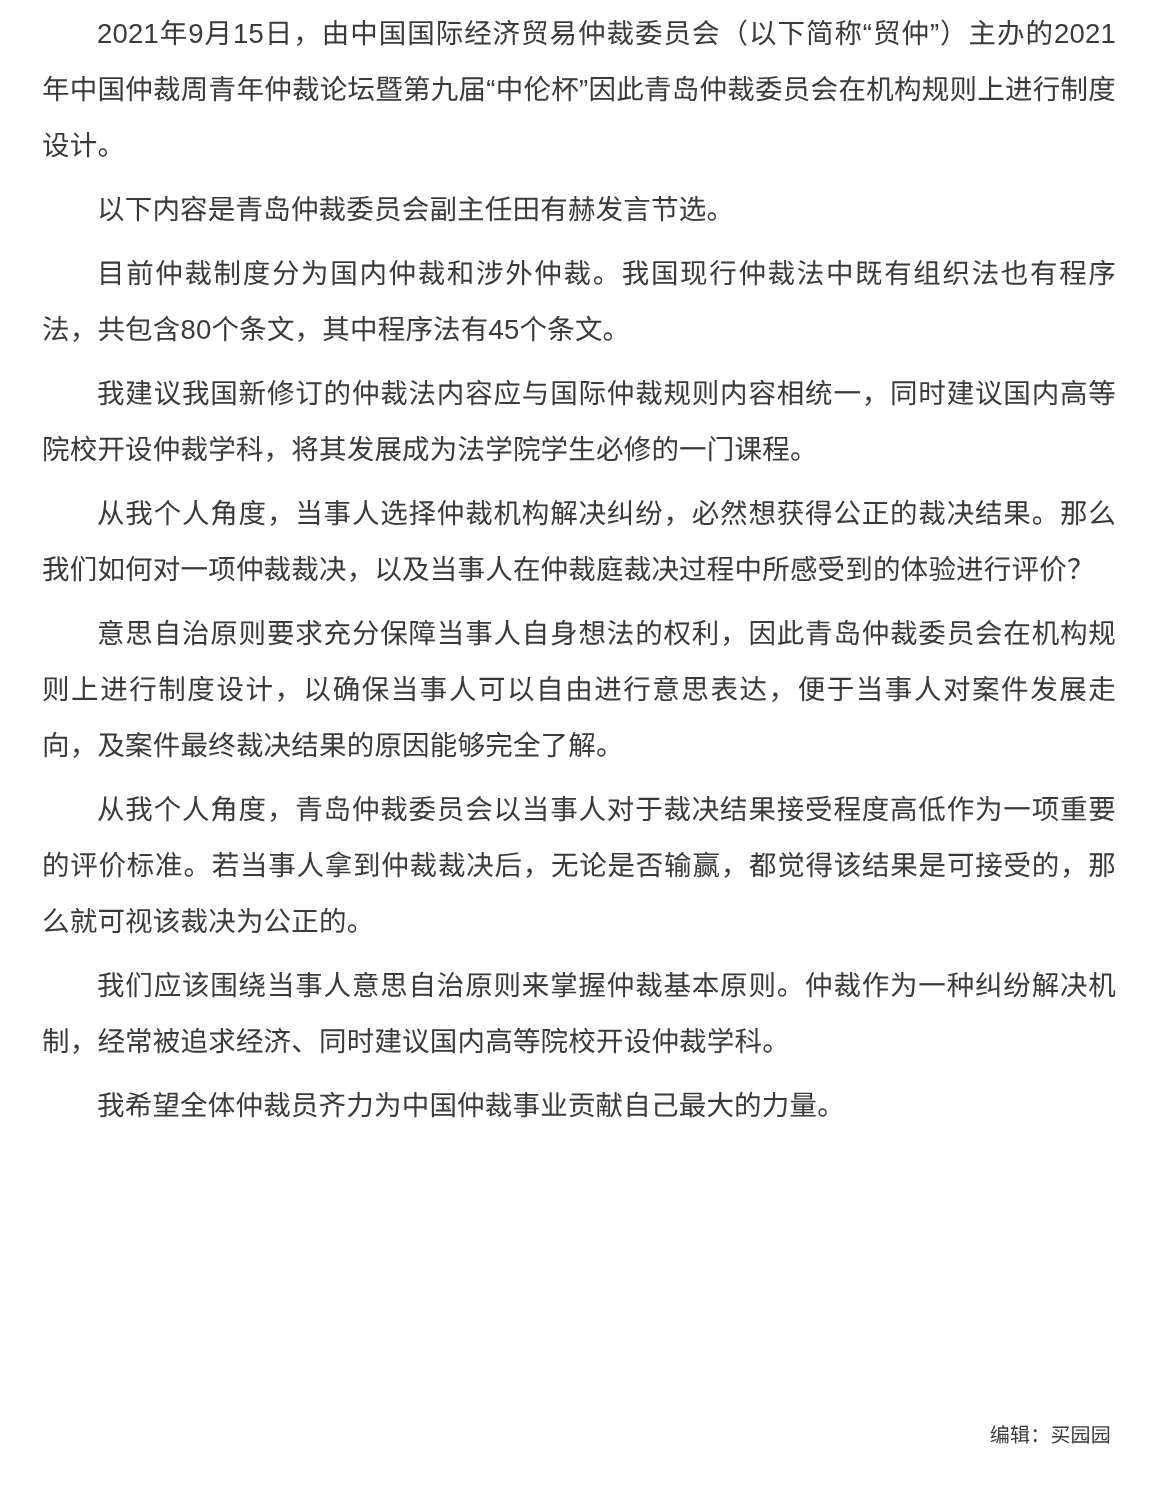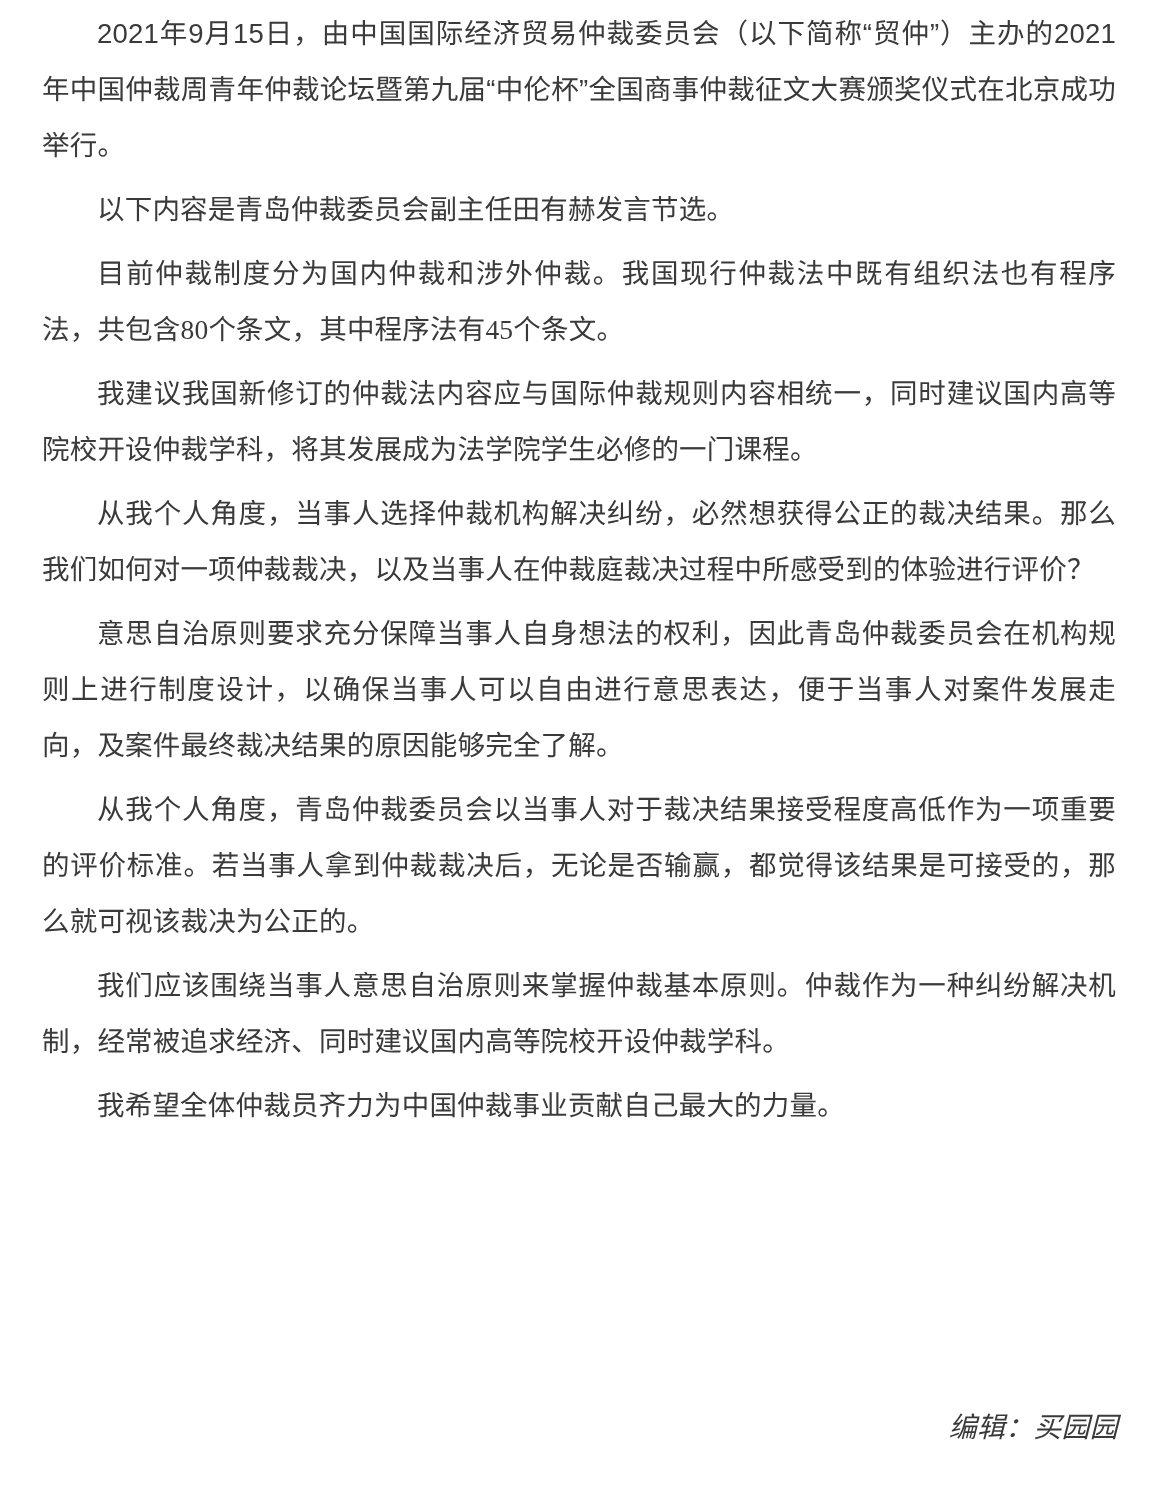--- a/index.html
+++ b/index.html
@@ -44,48 +44,46 @@
     text-align: justify;
     text-justify: inter-ideograph;
     color: #3a3a3a;
     font-weight: 400;
     word-break: break-all;
   }
 
   
   .para + .para {
     margin-top: 0;
-    font-family: Liberation Serif, serif;
   }
 
   #article-footer {
     position: absolute;
     right: 39px;
     top: 1408px;
     width: 400px;
     text-align: right;
   }
 
   .footer-credit {
-    margin: 0;
-    font-size: 28px;
+    margin: 7px;
+    font-size: 20px;
     line-height: 40px;
     color: #3a3a3a;
     letter-spacing: 0.2px;
     white-space: nowrap;
-    font-style: italic;
   }
 </style>
 </head>
 <body>
 
 <div id="article-page">
 
   <div id="article-body">
-    <p class="para">2021年9月15日，由中国国际经济贸易仲裁委员会（以下简称“贸仲”）主办的2021年中国仲裁周青年仲裁论坛暨第九届“中伦杯”全国商事仲裁征文大赛颁奖仪式在北京成功举行。</p>
+    <p class="para">2021年9月15日，由中国国际经济贸易仲裁委员会（以下简称“贸仲”）主办的2021年中国仲裁周青年仲裁论坛暨第九届“中伦杯”因此青岛仲裁委员会在机构规则上进行制度设计。</p>
     <p class="para">以下内容是青岛仲裁委员会副主任田有赫发言节选。</p>
     <p class="para">目前仲裁制度分为国内仲裁和涉外仲裁。我国现行仲裁法中既有组织法也有程序法，共包含80个条文，其中程序法有45个条文。</p>
     <p class="para">我建议我国新修订的仲裁法内容应与国际仲裁规则内容相统一，同时建议国内高等院校开设仲裁学科，将其发展成为法学院学生必修的一门课程。</p>
     <p class="para">从我个人角度，当事人选择仲裁机构解决纠纷，必然想获得公正的裁决结果。那么我们如何对一项仲裁裁决，以及当事人在仲裁庭裁决过程中所感受到的体验进行评价？</p>
     <p class="para">意思自治原则要求充分保障当事人自身想法的权利，因此青岛仲裁委员会在机构规则上进行制度设计，以确保当事人可以自由进行意思表达，便于当事人对案件发展走向，及案件最终裁决结果的原因能够完全了解。</p>
     <p class="para">从我个人角度，青岛仲裁委员会以当事人对于裁决结果接受程度高低作为一项重要的评价标准。若当事人拿到仲裁裁决后，无论是否输赢，都觉得该结果是可接受的，那么就可视该裁决为公正的。</p>
     <p class="para">我们应该围绕当事人意思自治原则来掌握仲裁基本原则。仲裁作为一种纠纷解决机制，经常被追求经济、同时建议国内高等院校开设仲裁学科。</p>
     <p class="para">我希望全体仲裁员齐力为中国仲裁事业贡献自己最大的力量。</p>
   </div>
 

